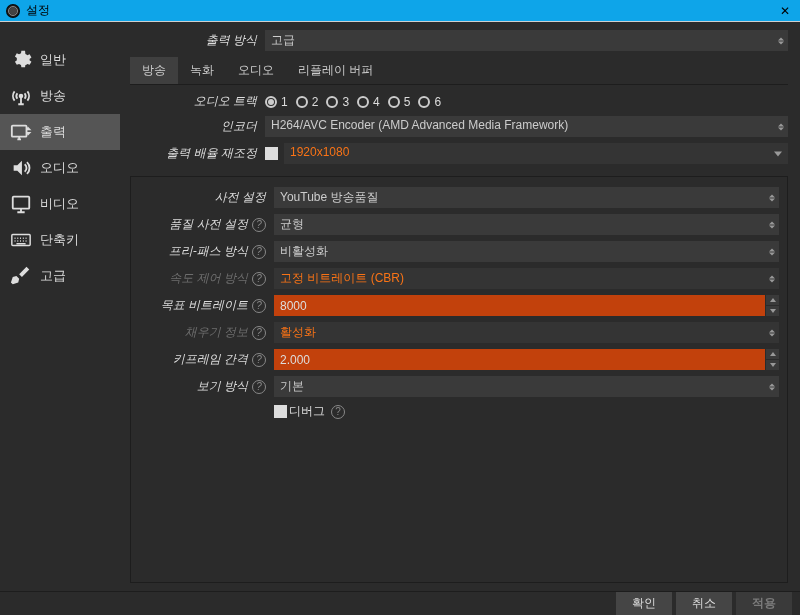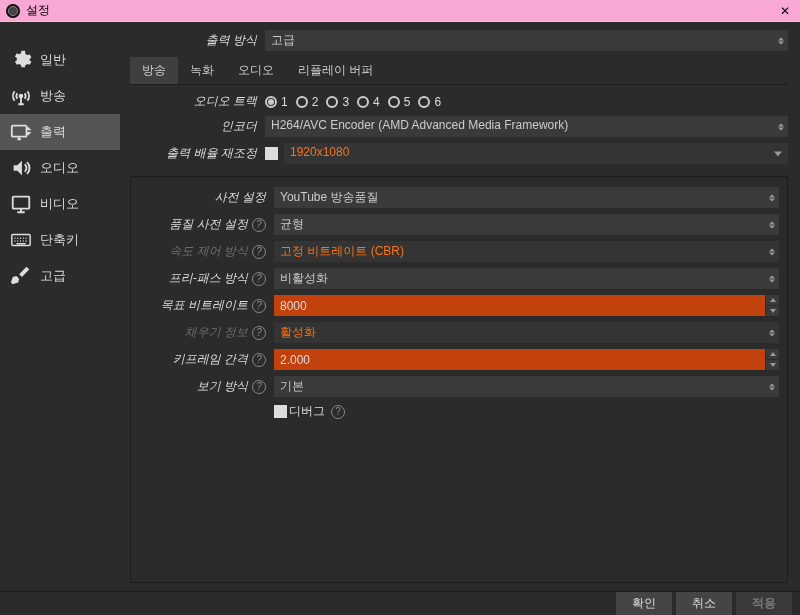--- a/index.html
+++ b/index.html
@@ -1,18 +1,18 @@
 <!DOCTYPE html>
 <html><head>
 <meta charset="utf-8">
 <style>
   * { box-sizing: border-box; margin: 0; padding: 0; font-family: "Malgun Gothic", sans-serif; font-size: 12px; }
   body { background: #fff; width: 800px; height: 615px; overflow: hidden; }
 
-  .titlebar { height: 22px; background: #f9a8d4; border-bottom: 1px solid #cfcfcf; display: flex; align-items: center; padding: 0 6px; justify-content: space-between; }
+  .titlebar { height: 22px; background: #0ea5e9; border-bottom: 1px solid #cfcfcf; display: flex; align-items: center; padding: 0 6px; justify-content: space-between; }
   .titlebar .left { display: flex; align-items: center; gap: 6px; }
   .obs-icon { width: 14px; height: 14px; border-radius: 50%; background: radial-gradient(circle, #444 30%, #000 70%); position: relative; }
   .obs-icon::before { content: ""; position: absolute; inset: 2px; border-radius: 50%; border: 1px solid #888; }
   .titlebar .close { width: 18px; text-align: center; cursor: pointer; }
 
   .main { display: flex; height: 569px; background: #2b2b2b; }
 
   .sidebar { width: 120px; background: #2b2b2b; padding: 20px 0; }
   .side-item { display: flex; align-items: center; gap: 8px; color: #ddd; padding: 7px 10px; cursor: pointer; }
   .side-item.active { background: #555; }
@@ -238,37 +238,37 @@
           <div class="select"><span>균형</span></div>
           <div class="caret">
                 <div class="up"></div>
                 <div class="dn"></div>
               </div>
         </div>
           </div>
       </div>
 
       <div class="row">
+        <div class="lab"><span>프리-패스 방식</span><span class="help-ic">?</span></div>
+        <div class="ctl">
+            <div class="sel-wrap">
+          <div class="select"><span>비활성화</span></div>
+          <div class="caret">
+                <div class="up"></div>
+                <div class="dn"></div>
+              </div>
+        </div>
+          </div>
+      </div>
+
+      <div class="row">
         <div class="lab dim"><span>속도 제어 방식</span><span class="help-ic">?</span></div>
         <div class="ctl">
             <div class="sel-wrap">
           <div class="select disabled"><span>고정 비트레이트 (CBR)</span></div>
-          <div class="caret">
-                <div class="up"></div>
-                <div class="dn"></div>
-              </div>
-        </div>
-          </div>
-      </div>
-
-      <div class="row">
-        <div class="lab"><span>프리-패스 방식</span><span class="help-ic">?</span></div>
-        <div class="ctl">
-            <div class="sel-wrap">
-          <div class="select"><span>비활성화</span></div>
           <div class="caret">
                 <div class="up"></div>
                 <div class="dn"></div>
               </div>
         </div>
           </div>
       </div>
 
       <div class="row">
         <div class="lab"><span>목표 비트레이트</span><span class="help-ic">?</span></div>

